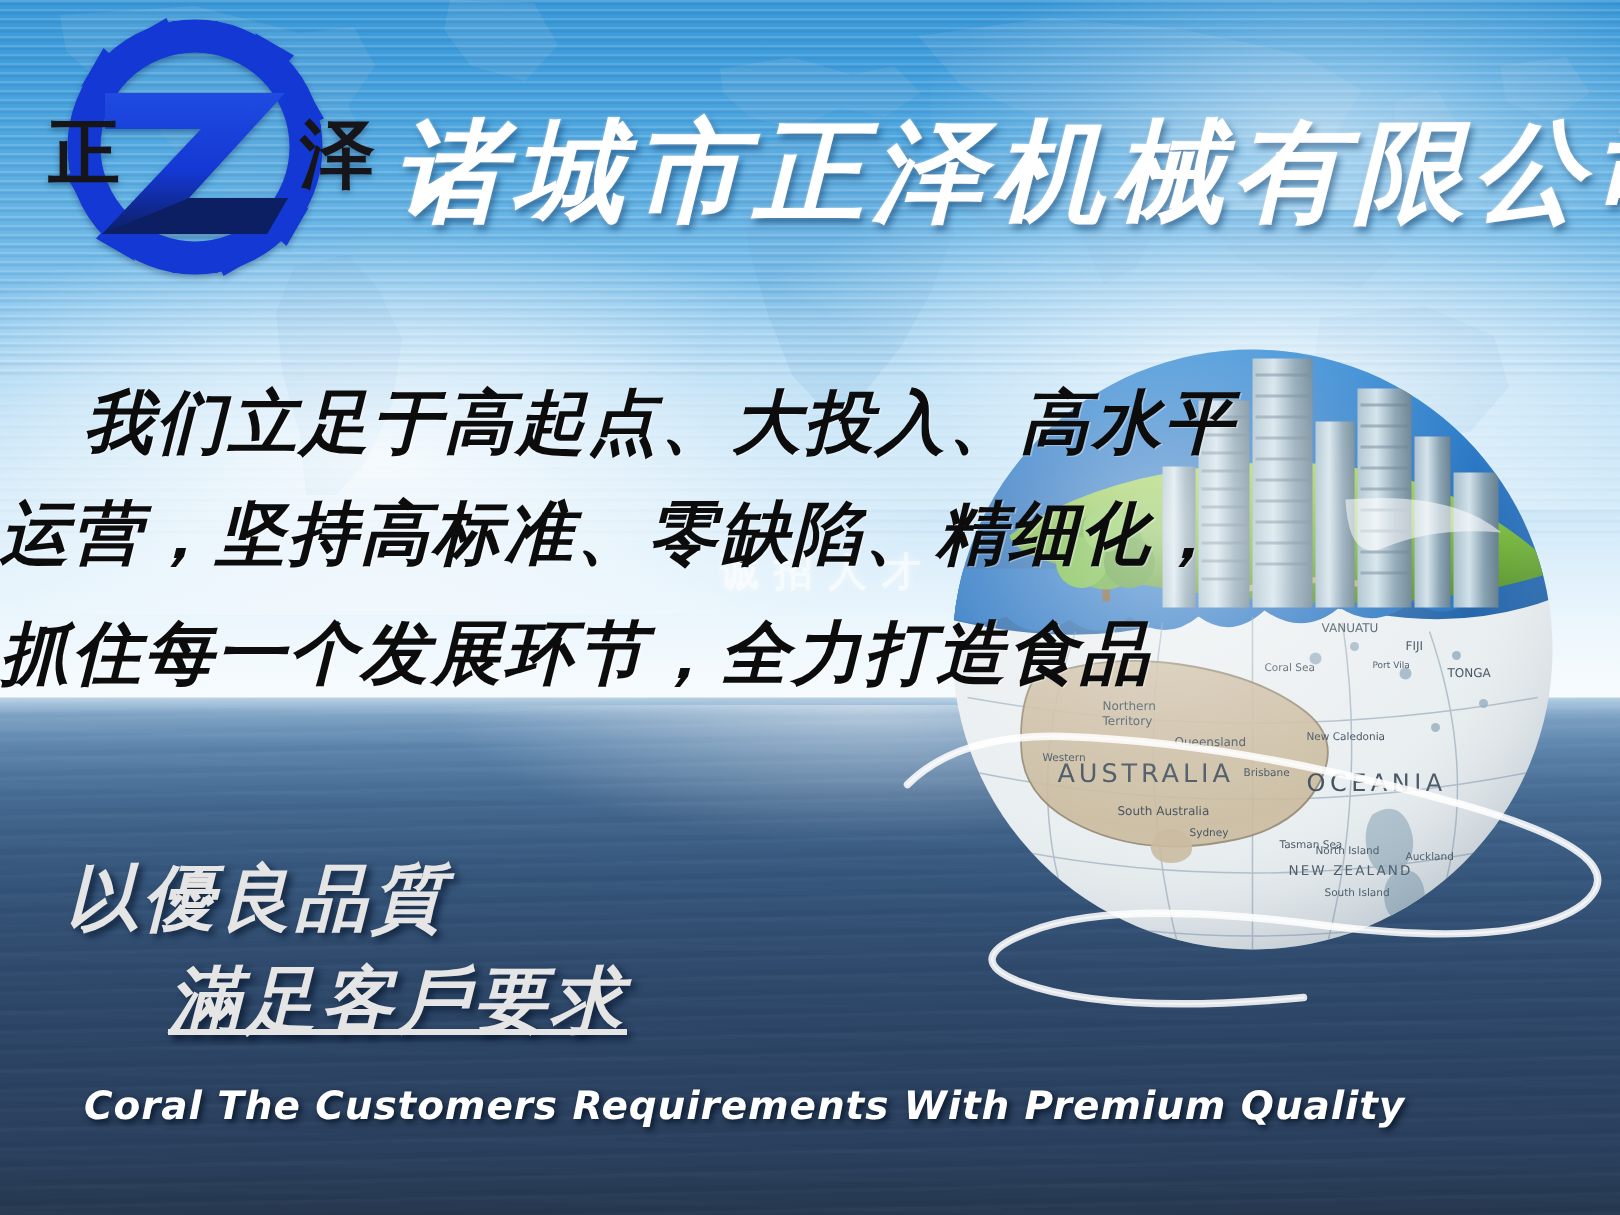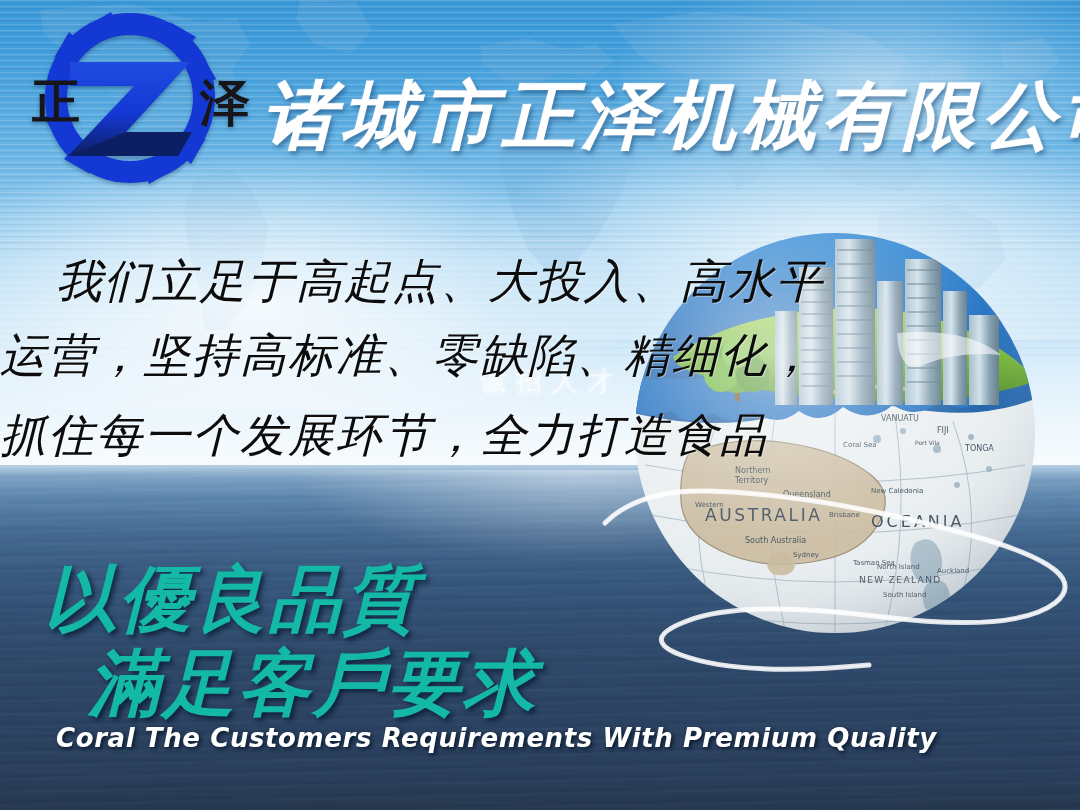--- a/index.html
+++ b/index.html
@@ -133,40 +133,40 @@
     color:rgba(255,255,255,.55);white-space:nowrap;
     text-shadow:0 0 6px rgba(255,255,255,.5);
     pointer-events:none;
     margin-left:48px;
   }
 
   
   .body-copy{position:absolute;left:0;top:244px;width:700px;}
   .body-line{
     font-family:"DejaVu Serif","Liberation Serif",serif;
-    font-size:46px;line-height:74px;font-weight:normal;font-style:italic;
+    font-size:46px;line-height:74px;font-weight:bold;font-style:italic;
     color:#0c0c0c;white-space:nowrap;letter-spacing:2px;
     text-shadow:1px 1px 0 rgba(255,255,255,.35);
     text-align:right;
   }
   .body-line.l1{padding-left:56px;}
   .body-line.l2{padding-left:0px;}
   .body-line.l3{padding-left:0px;margin-top:6px;}
   .body-line.l4{padding-left:10px;margin-top:4px;}
 
   
   .slogan{position:absolute;left:0;top:566px;width:720px;}
   .slogan-line{
     font-family:"DejaVu Sans","Liberation Sans",sans-serif;
-    font-size:72px;line-height:66px;font-weight:bold;font-style:italic;
-    color:#14b8a6;letter-spacing:3px;white-space:nowrap;
+    font-size:48px;line-height:66px;font-weight:bold;font-style:italic;
+    color:#e5e5e5;letter-spacing:3px;white-space:nowrap;
     text-shadow:3px 3px 5px rgba(6,22,45,.75);
   }
   .slogan-line.s1{padding-left:44px;}
-  .slogan-line.s2{padding-left:88px;margin-top:18px;}
+  .slogan-line.s2{padding-left:112px;margin-top:2px;text-decoration:underline;}
 
   
   .tagline{
     position:absolute;left:56px;top:723px;
     font-family:"DejaVu Sans","Liberation Sans",sans-serif;
     font-size:26px;font-weight:bold;font-style:italic;
     color:#ffffff;letter-spacing:.6px;white-space:nowrap;
     text-shadow:2px 2px 4px rgba(4,16,34,.85);
   }
 </style>

